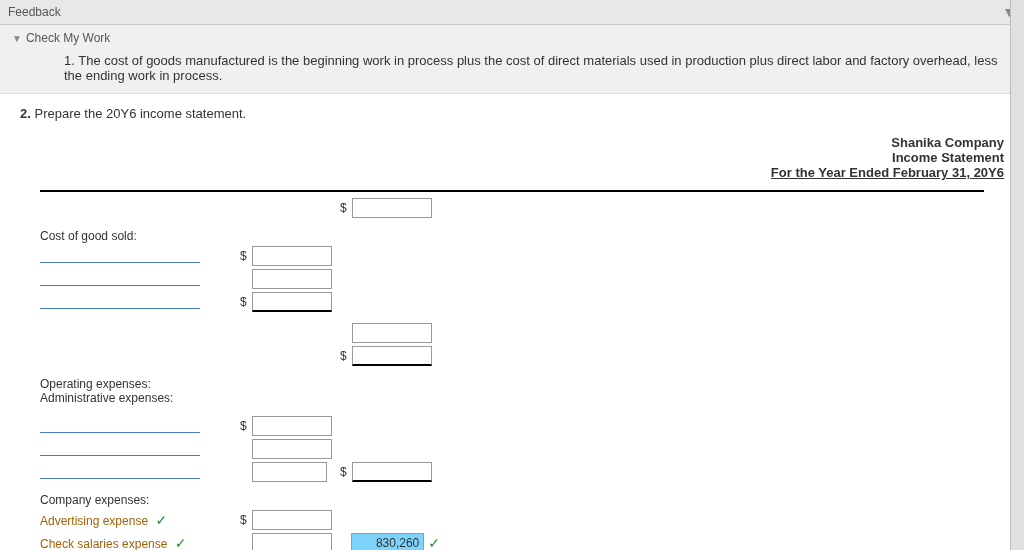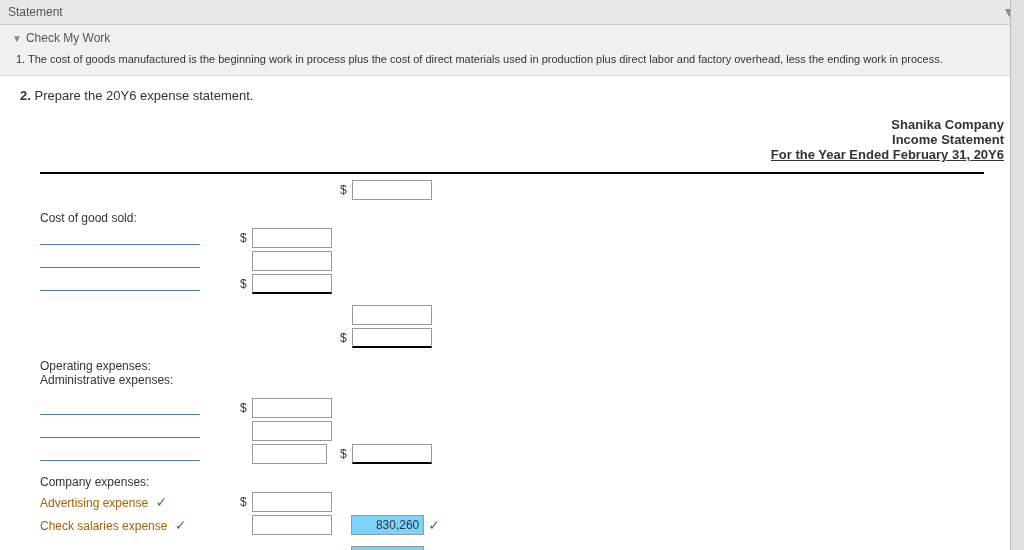--- a/index.html
+++ b/index.html
@@ -18,21 +18,21 @@
 
     .check-my-work {
       background: #f0f0f0;
       border-bottom: 1px solid #ddd;
       padding: 6px 12px;
     }
     .check-my-work-header {
       font-size: 12px; color: #555; display: flex; align-items: center; gap: 4px; margin-bottom: 4px;
     }
     .check-my-work-header .triangle { font-size: 10px; color: #888; }
-    .check-my-work-content { font-size: 11px; color: #333; padding: 4px 0 4px 4px; }
+    .check-my-work-content { font-size: 13px; color: #333; padding: 4px 0 4px 4px; margin-left: 48px; }
 
     .main-content { padding: 12px 20px 20px 20px; }
 
     .question-header { font-size: 13px; margin-bottom: 14px; }
     .question-header strong { font-weight: bold; }
 
     .statement-title {
       text-align: right;
       margin-bottom: 10px;
     }
@@ -109,37 +109,37 @@
       position: fixed; right: 0; top: 0; bottom: 0; width: 14px; background: #e0e0e0;
       border-left: 1px solid #bbb;
     }
   </style>
 </head>
 <body>
 
 <div class="scrollbar-placeholder"></div>
 
 <div class="feedback-bar">
-  <span class="feedback-label">Statement</span>
+  <span class="feedback-label">Feedback</span>
   <span class="feedback-icon">▼</span>
 </div>
 
 <div class="check-my-work">
   <div class="check-my-work-header">
     <span class="triangle">▼</span>
     <span>Check My Work</span>
   </div>
   <div class="check-my-work-content">1. The cost of goods manufactured is the beginning work in process plus the cost of direct materials used in production plus direct labor and factory overhead, less the ending work in process.</div>
 </div>
 
 <div class="main-content">
 
   <div class="question-header">
     <strong>2.</strong>
-    <span>Prepare the 20Y6 expense statement.</span>
+    <span>Prepare the 20Y6 income statement.</span>
   </div>
 
   <div class="statement-title">
     <div class="company-name">Shanika Company</div>
     <div class="stmt-type">Income Statement</div>
     <div class="stmt-period">For the Year Ended February 31, 20Y6</div>
   </div>
 
   <div class="statement-area">
     <div class="top-border"></div>

